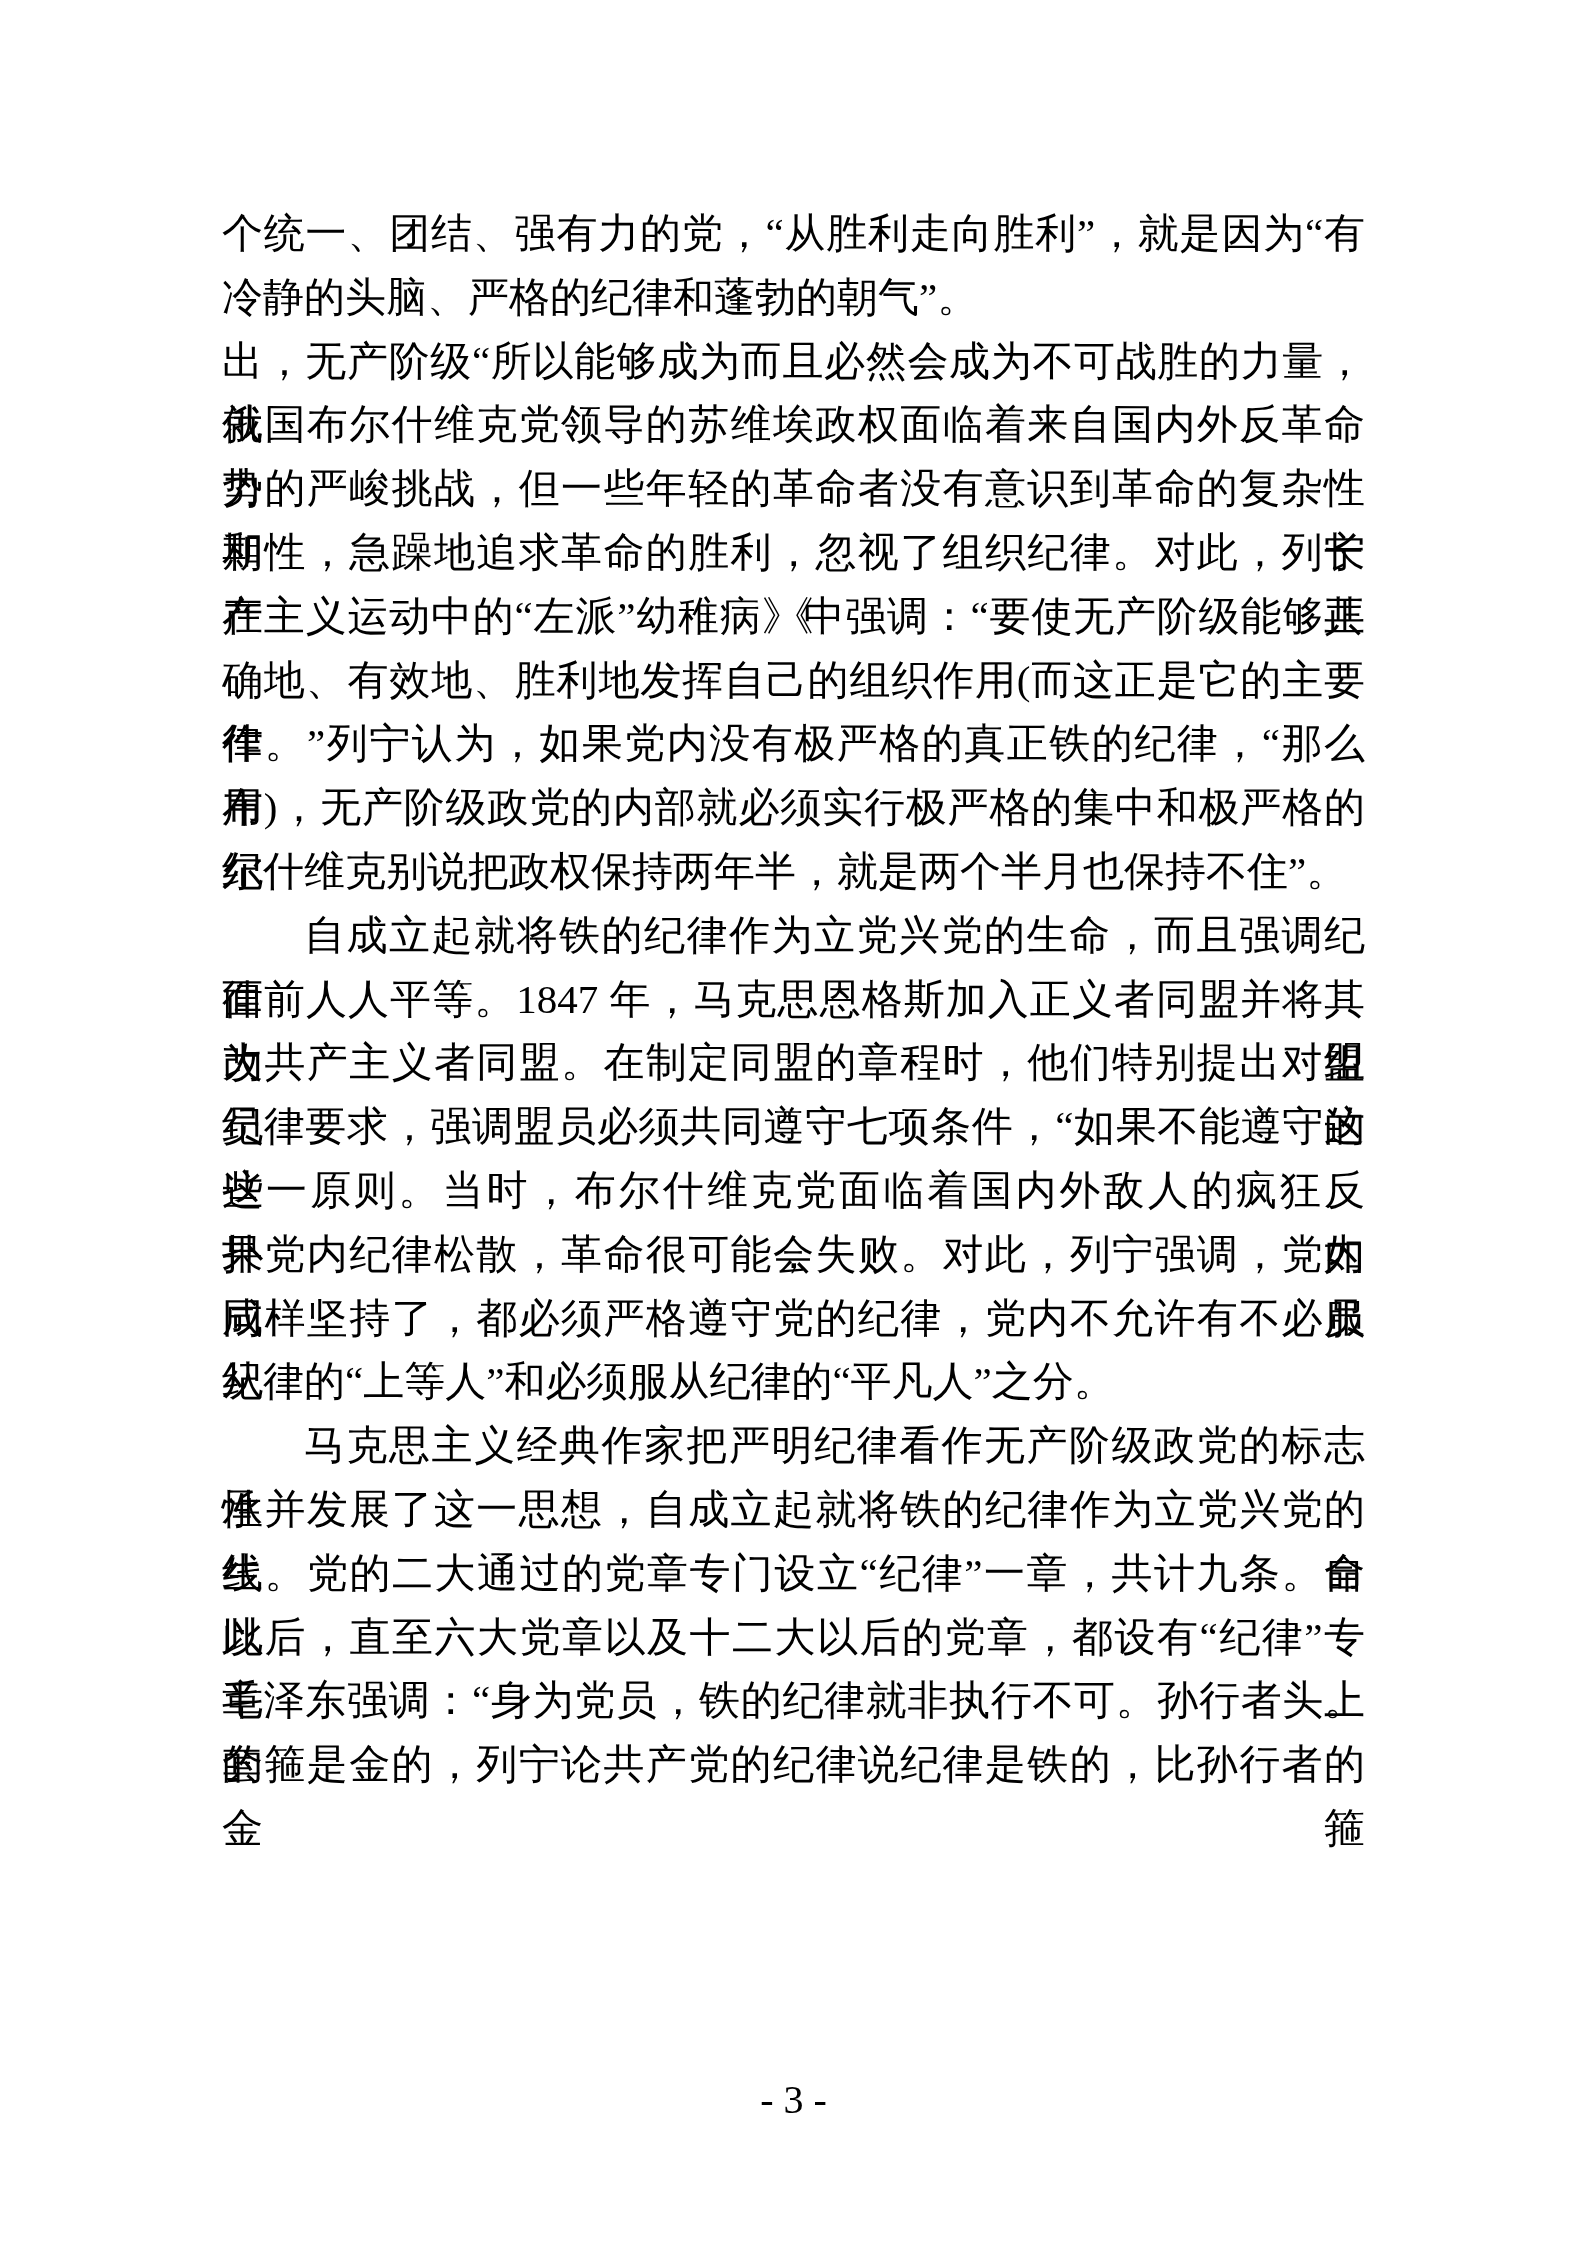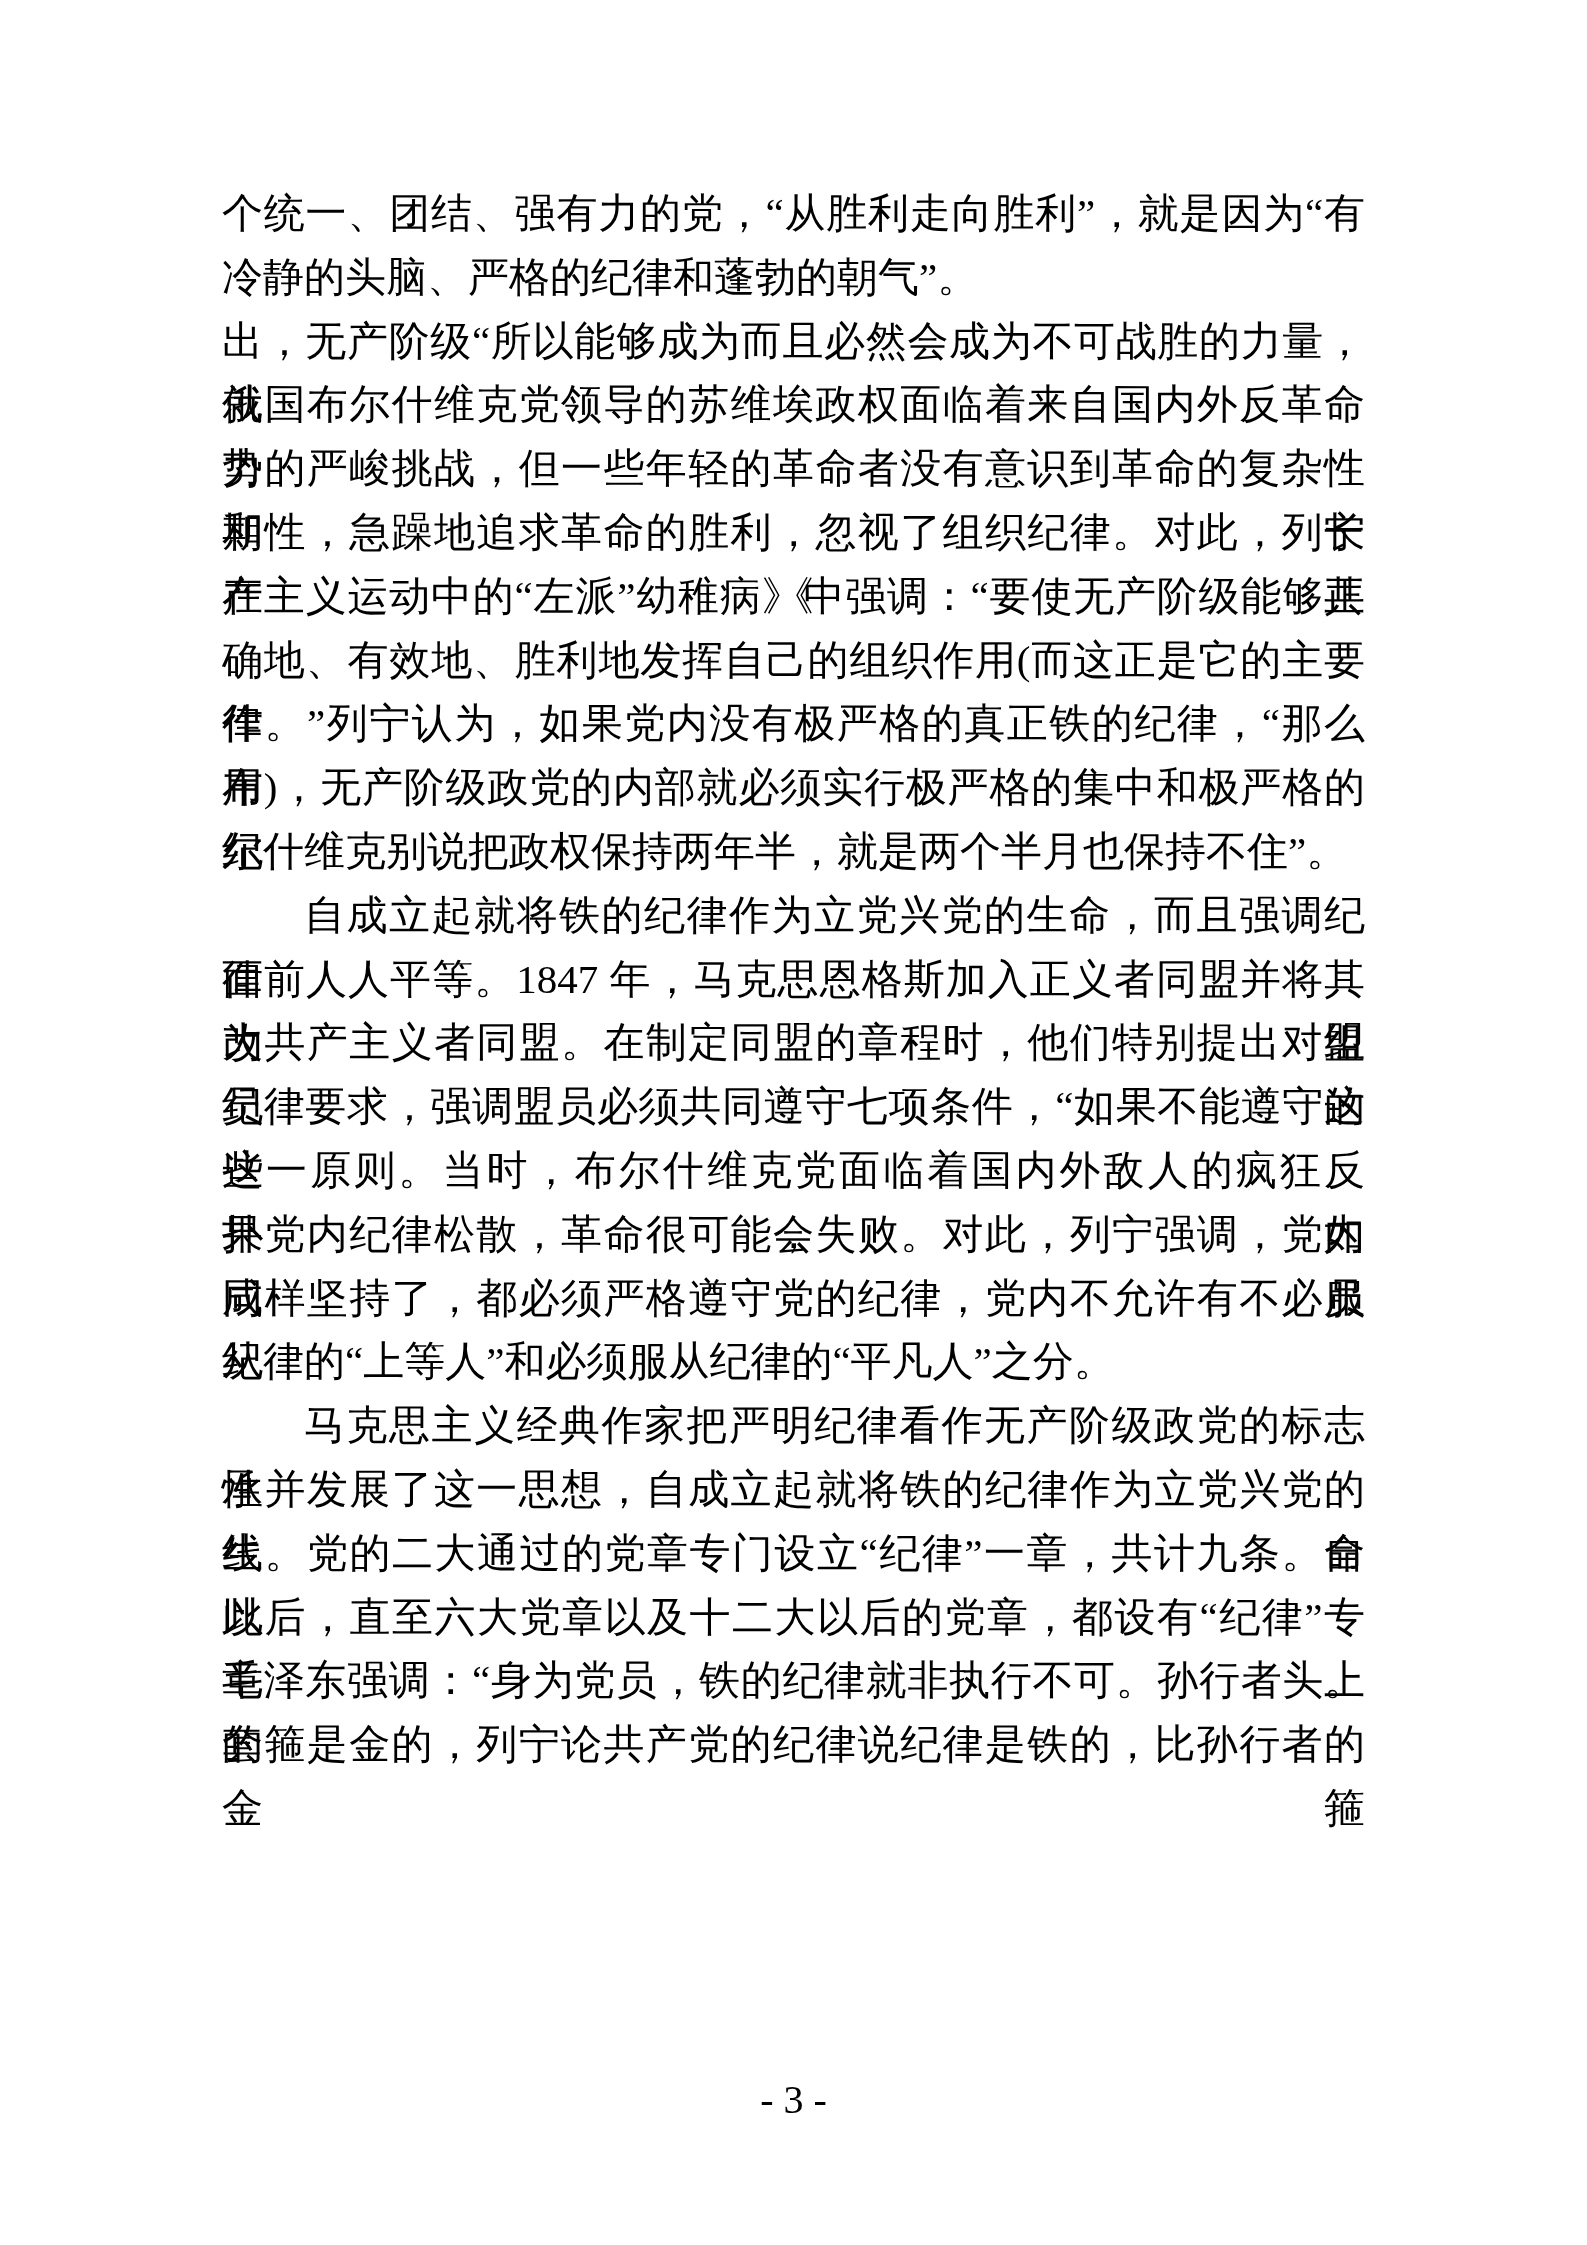--- a/index.html
+++ b/index.html
@@ -11,21 +11,21 @@
     position: relative;
     width: 1587px;
     height: 2245px;
     background: #ffffff;
     overflow: hidden;
     font-family: "Liberation Serif", "DejaVu Serif", serif;
   }
   .doc-body {
     position: absolute;
     left: 222px;
-    top: 182px;
+    top: 202px;
     width: 1143px;
     font-size: 41px;
     line-height: 63.8px;
     color: #000000;
     letter-spacing: 0;
   }
   .line {
     height: 63.8px;
     text-align: justify;
     text-align-last: justify;

